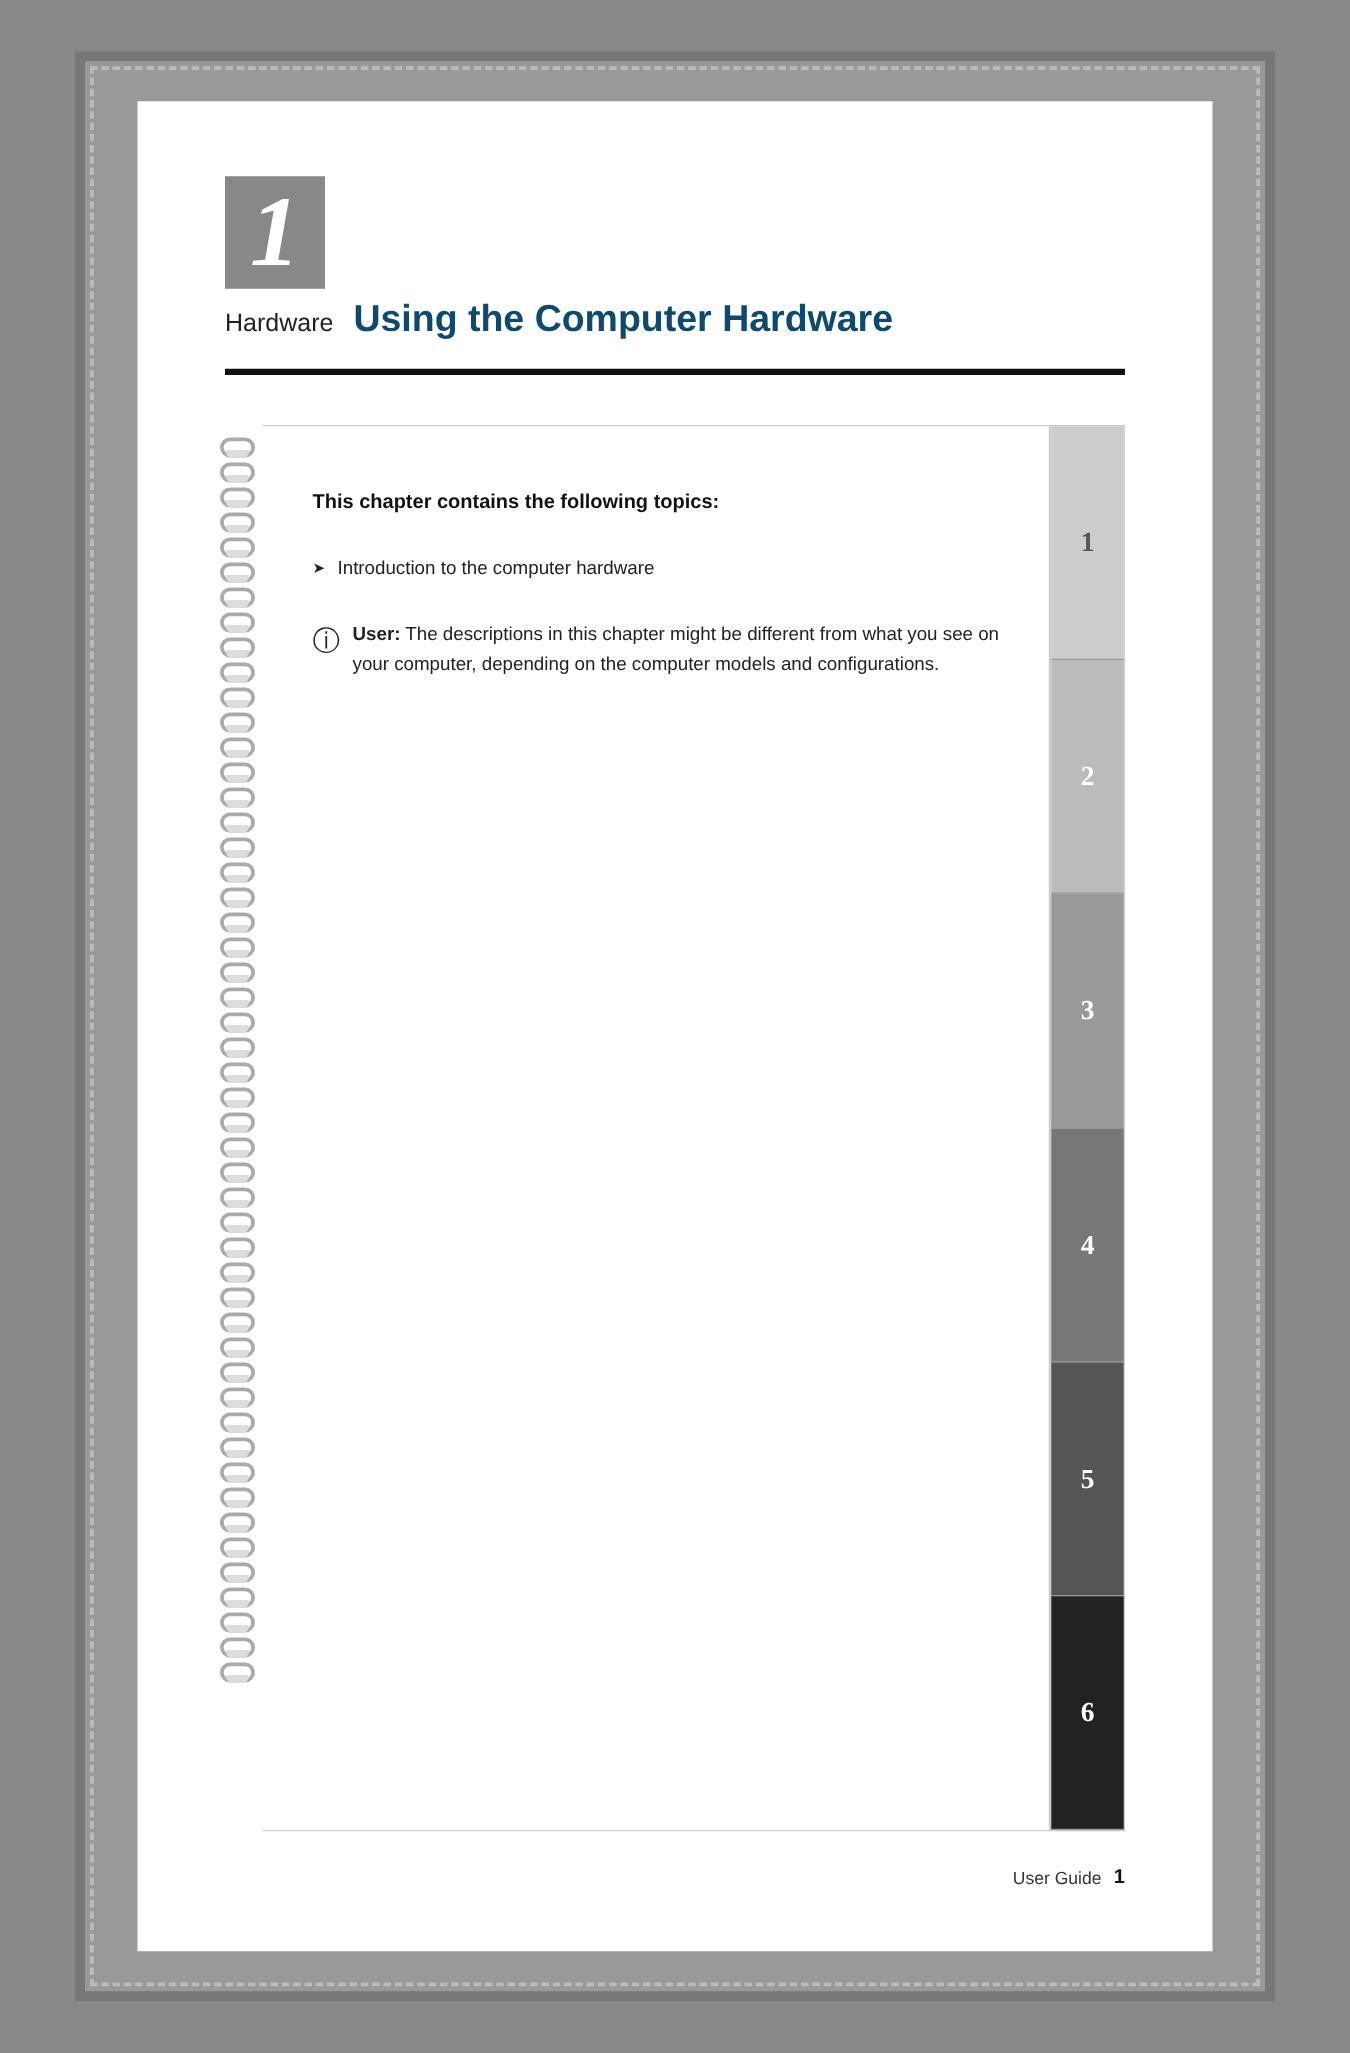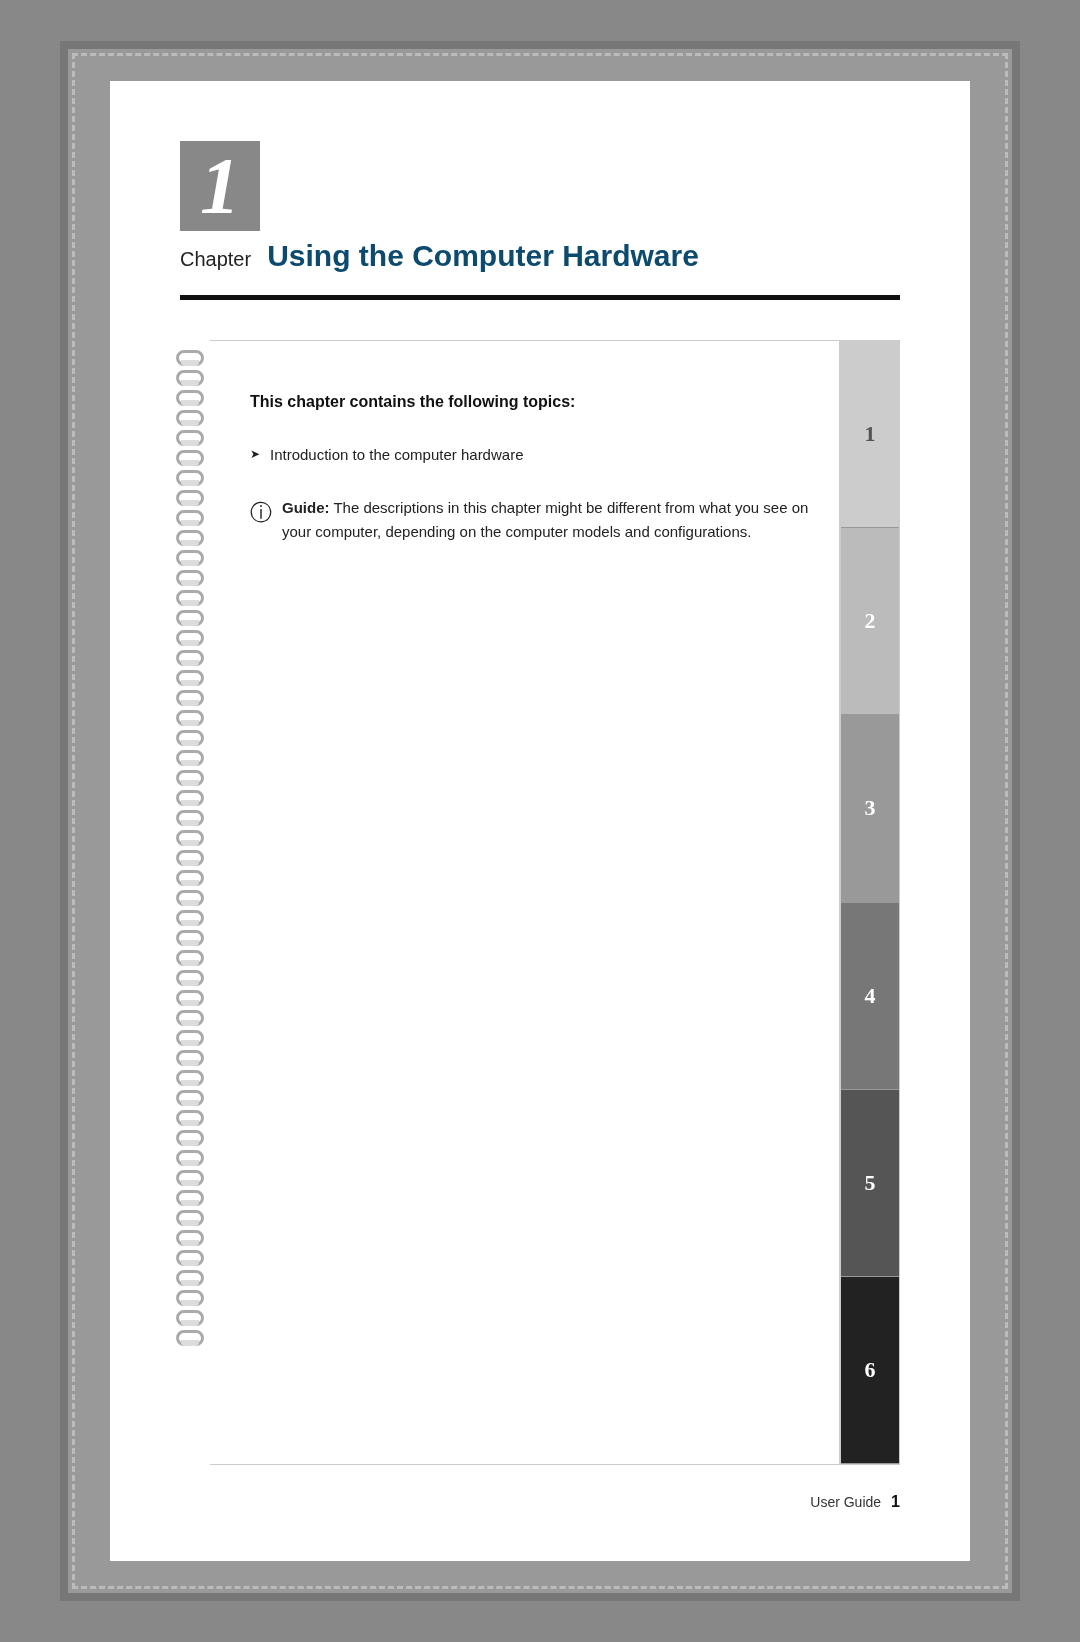--- a/index.html
+++ b/index.html
@@ -280,21 +280,21 @@
 <body>
 
 <div class="outer-border">
   <div class="page">
 
     <div class="chapter-header">
       <div class="chapter-number-block">
         <span class="chapter-number">1</span>
       </div>
       <div class="chapter-title-row">
-        <span class="chapter-label">Chapter</span>
+        <span class="chapter-label">Hardware</span>
         <span class="chapter-title">Using the Computer Hardware</span>
       </div>
     </div>
 
     <div class="divider"></div>
 
     <div class="notebook-container">
 
       <div class="spiral-binding">
         <div class="spiral-ring"></div>
@@ -357,21 +357,21 @@
 
           <ul class="bullet-list">
             <li class="bullet-item">
               <span>Introduction to the computer hardware</span>
             </li>
           </ul>
 
           <div class="note-box">
             <span class="note-icon">ⓘ</span>
             <div class="note-text">
-              <strong>Guide:</strong>
+              <strong>User:</strong>
               <span> The descriptions in this chapter might be different from what you see on your computer, depending on the computer models and configurations.</span>
             </div>
           </div>
 
         </div>
 
         <div class="tab-strip">
           <div class="tab-item active">
             <span>1</span>
           </div>

